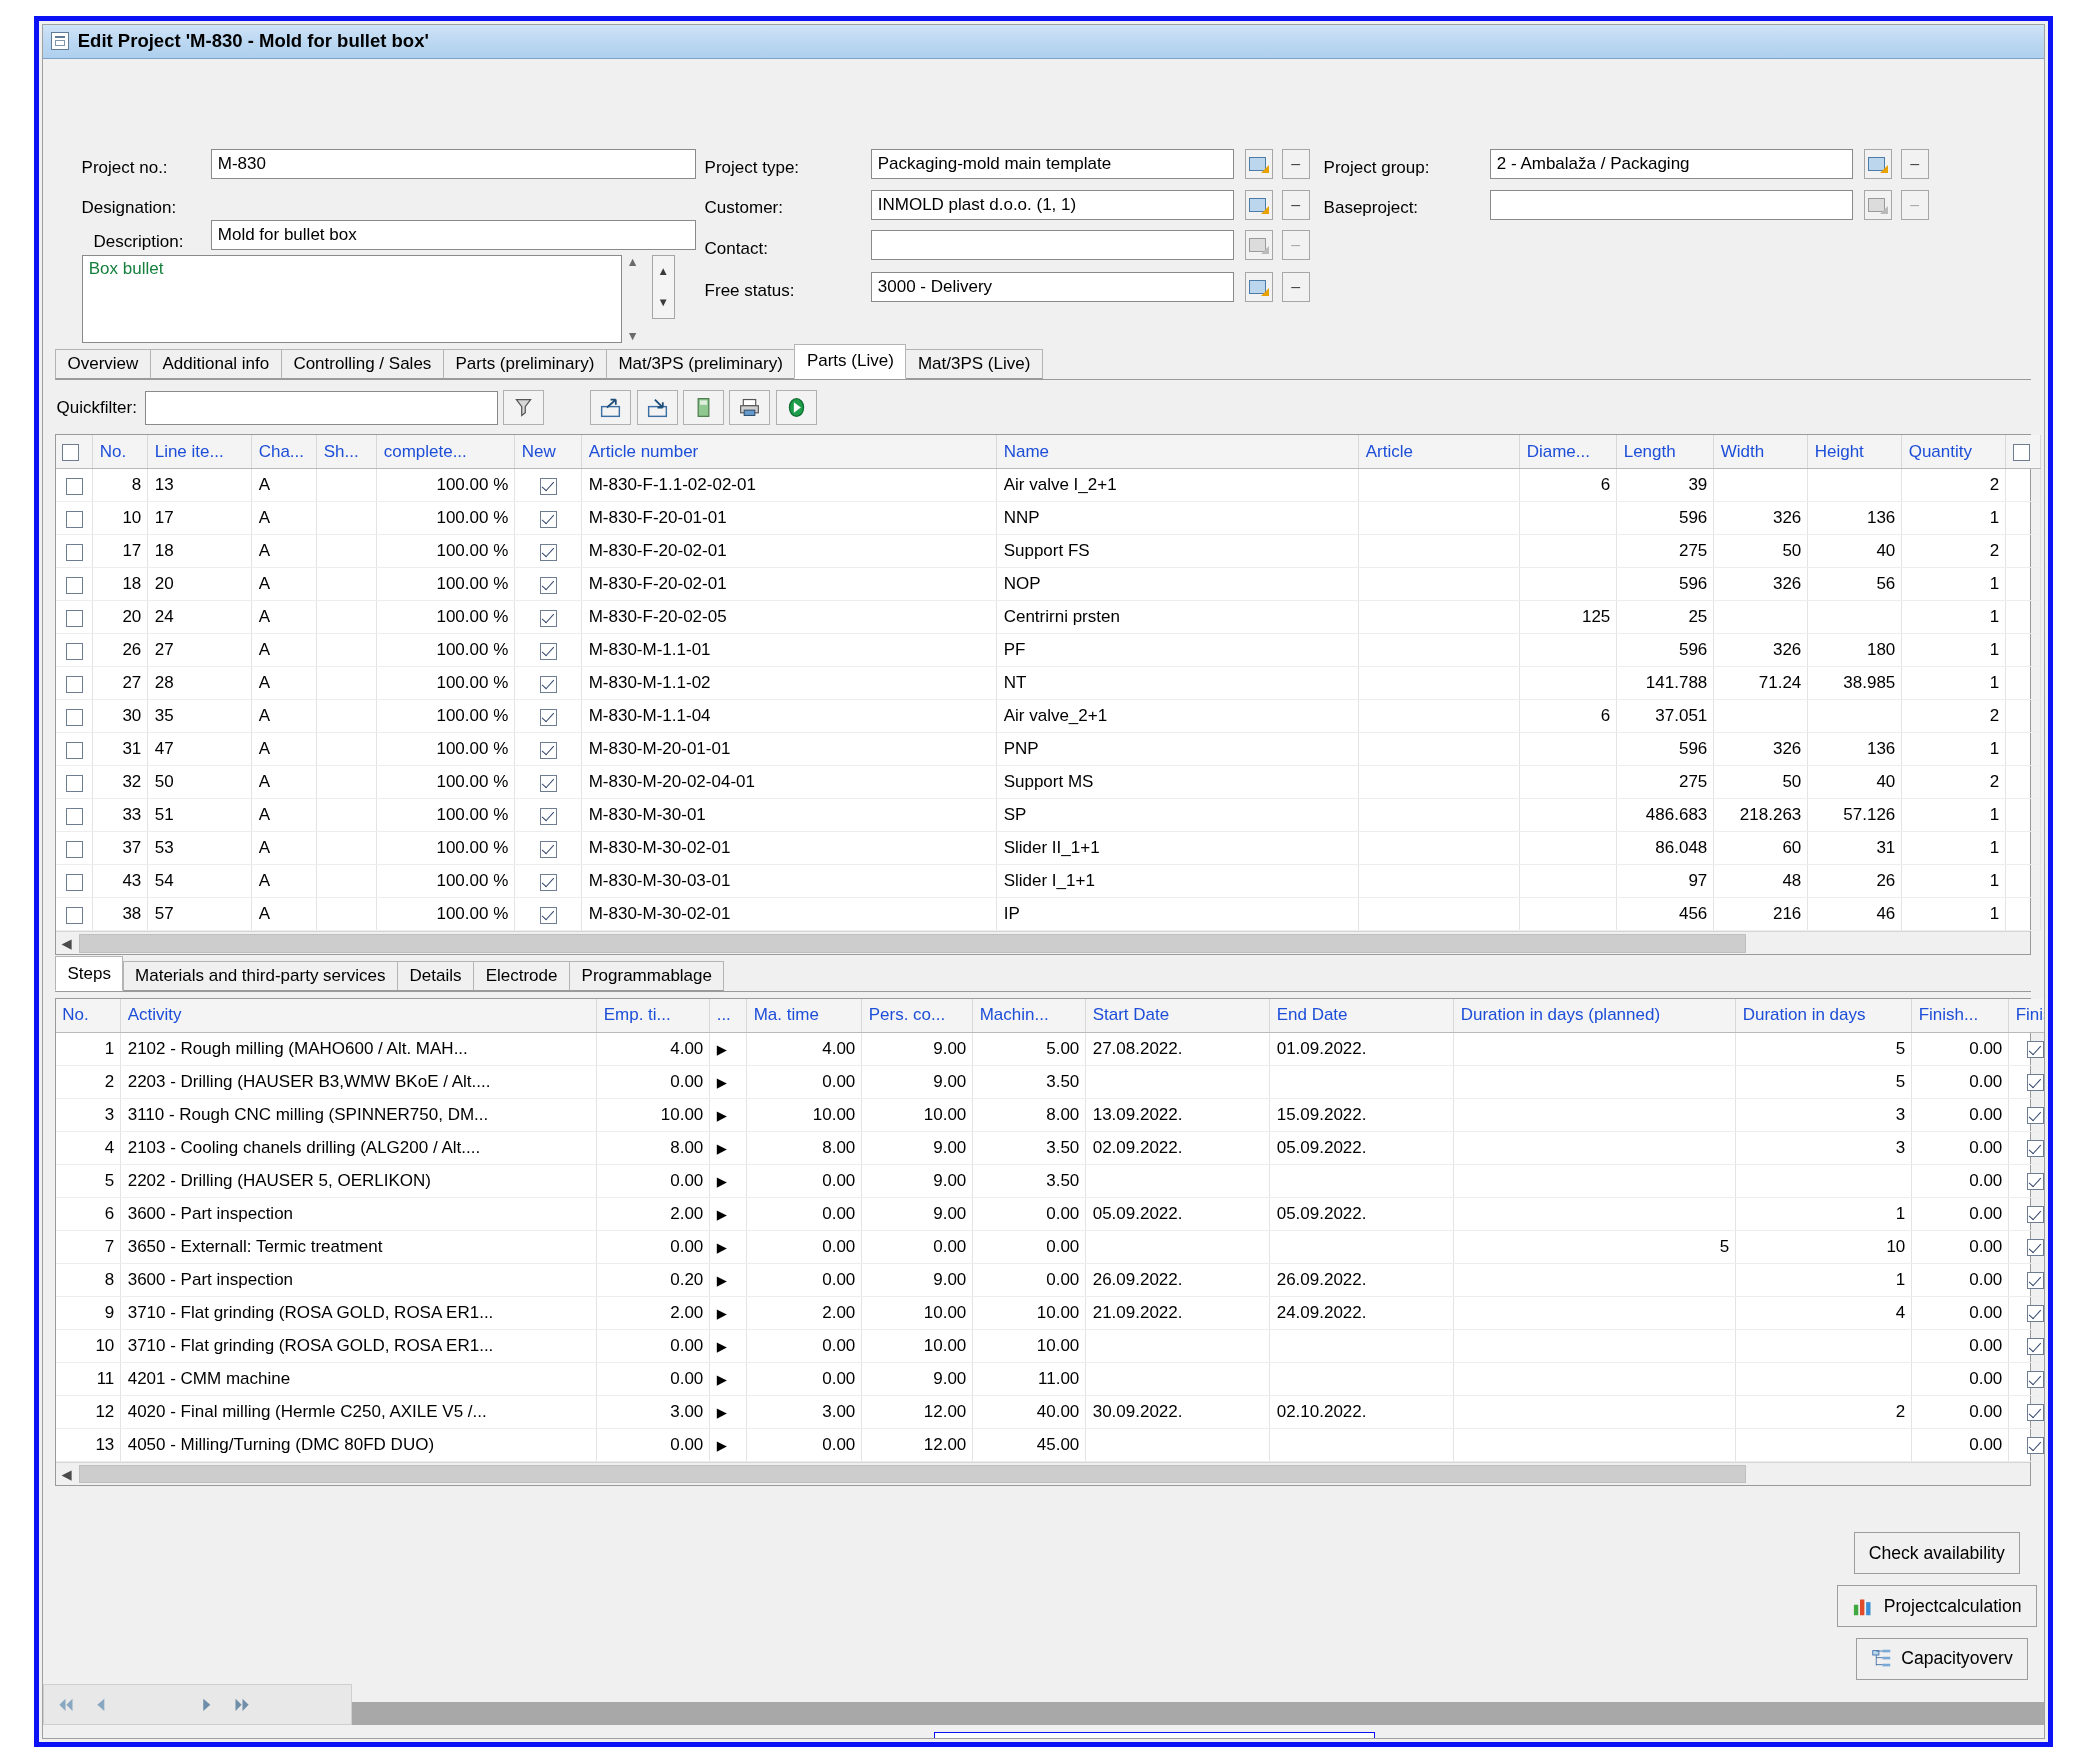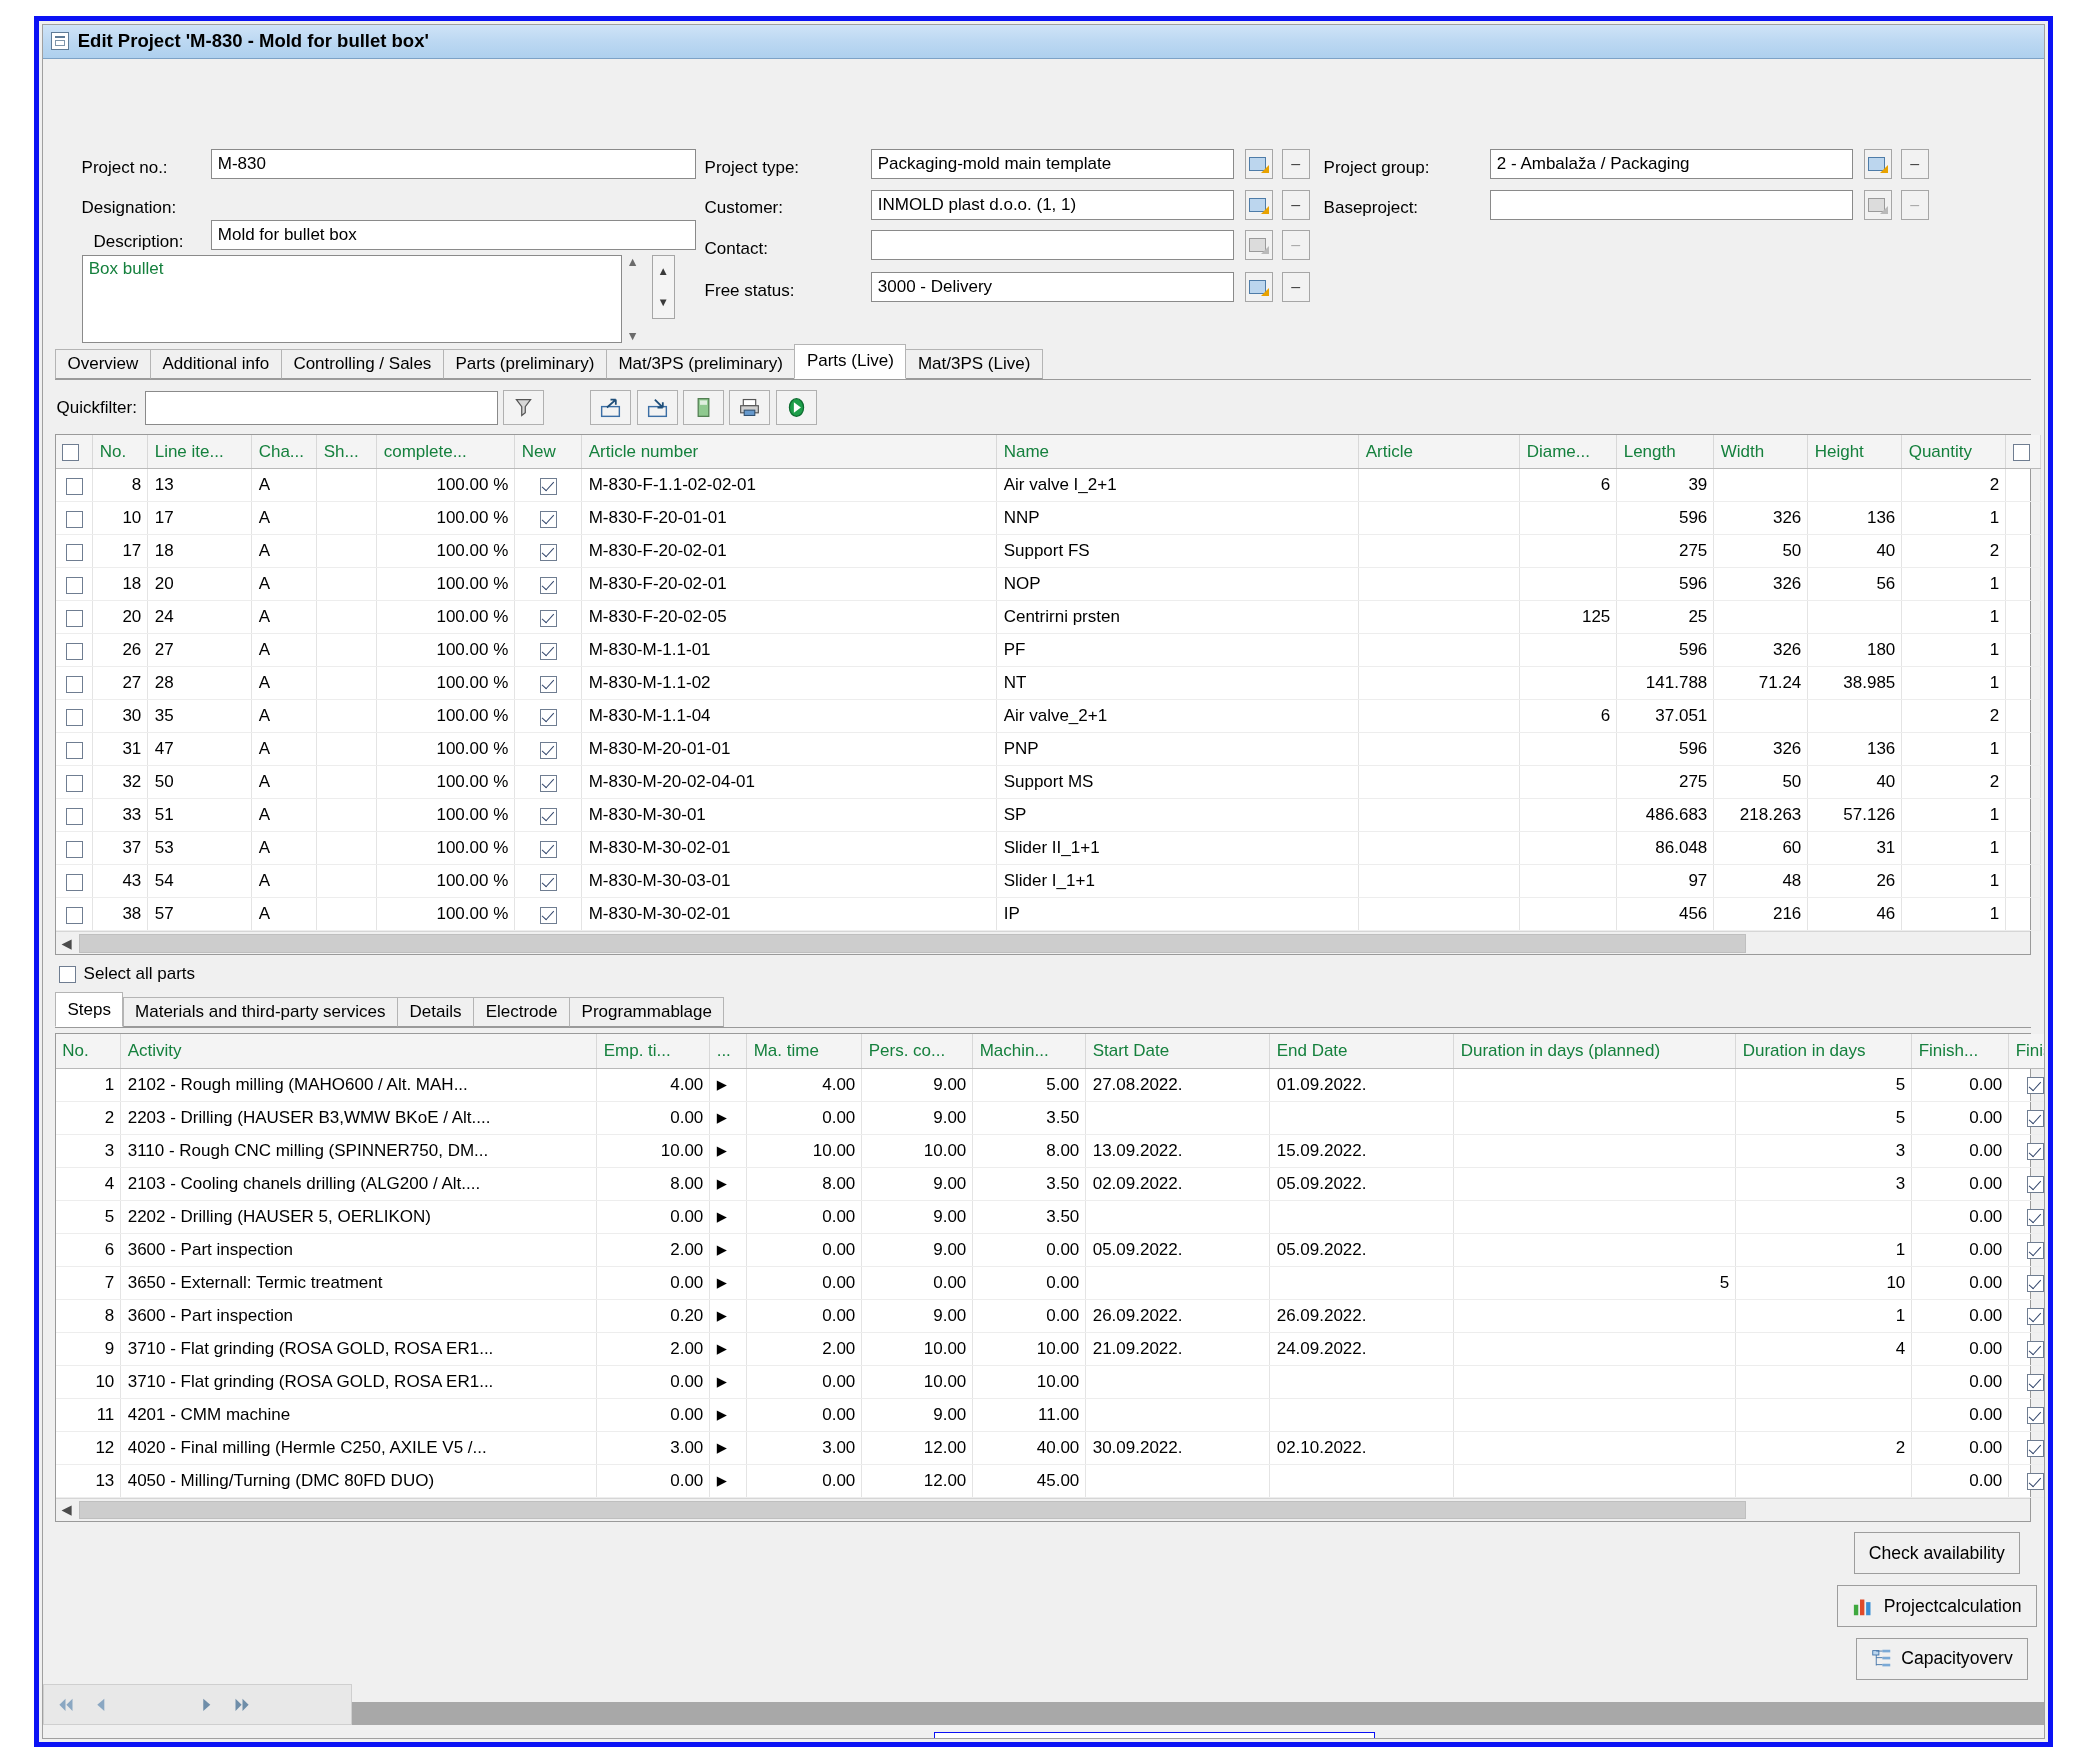--- a/index.html
+++ b/index.html
@@ -181,21 +181,21 @@
     font-size: 17px;
   }
   table.grid th {
     background: #f4f4f4;
     border-right: 0.9px solid #d8d8d8;
     border-bottom: 0.9px solid #b9b9b9;
     font-weight: normal;
     text-align: left;
     padding: 4.4px 6.2px;
     height: 34px;
-    color: #15803d;
+    color: #1d4ed8;
     white-space: nowrap;
     overflow: hidden;
   }
   table.grid td {
     border-right: 0.9px solid #e4e4e4;
     border-bottom: 0.9px solid #ededed;
     padding: 2.6px 6.2px;
     height: 33px;
     white-space: nowrap;
     overflow: hidden;
@@ -739,24 +739,20 @@
               <td class="ctr"></td>
             </tr>
           </tbody>
     </table>
     <div class="hscroll">
       <div class="arrow">◀</div>
       <div class="thumb" style="width:1667px;"></div>
     </div>
   </div>
 
-  <div class="selall">
-    <span class="cbx"></span>
-    <span>Select all parts</span>
-  </div>
 
   <div class="tabstrip" style="margin-top:1.8px;">
     <div class="tab active">Steps</div>
     <div class="tab">Materials and third-party services</div>
     <div class="tab">Details</div>
     <div class="tab">Electrode</div>
     <div class="tab">Programmablage</div>
   </div>
 
   <div class="grid-wrap" style="margin-top:5.3px;">

